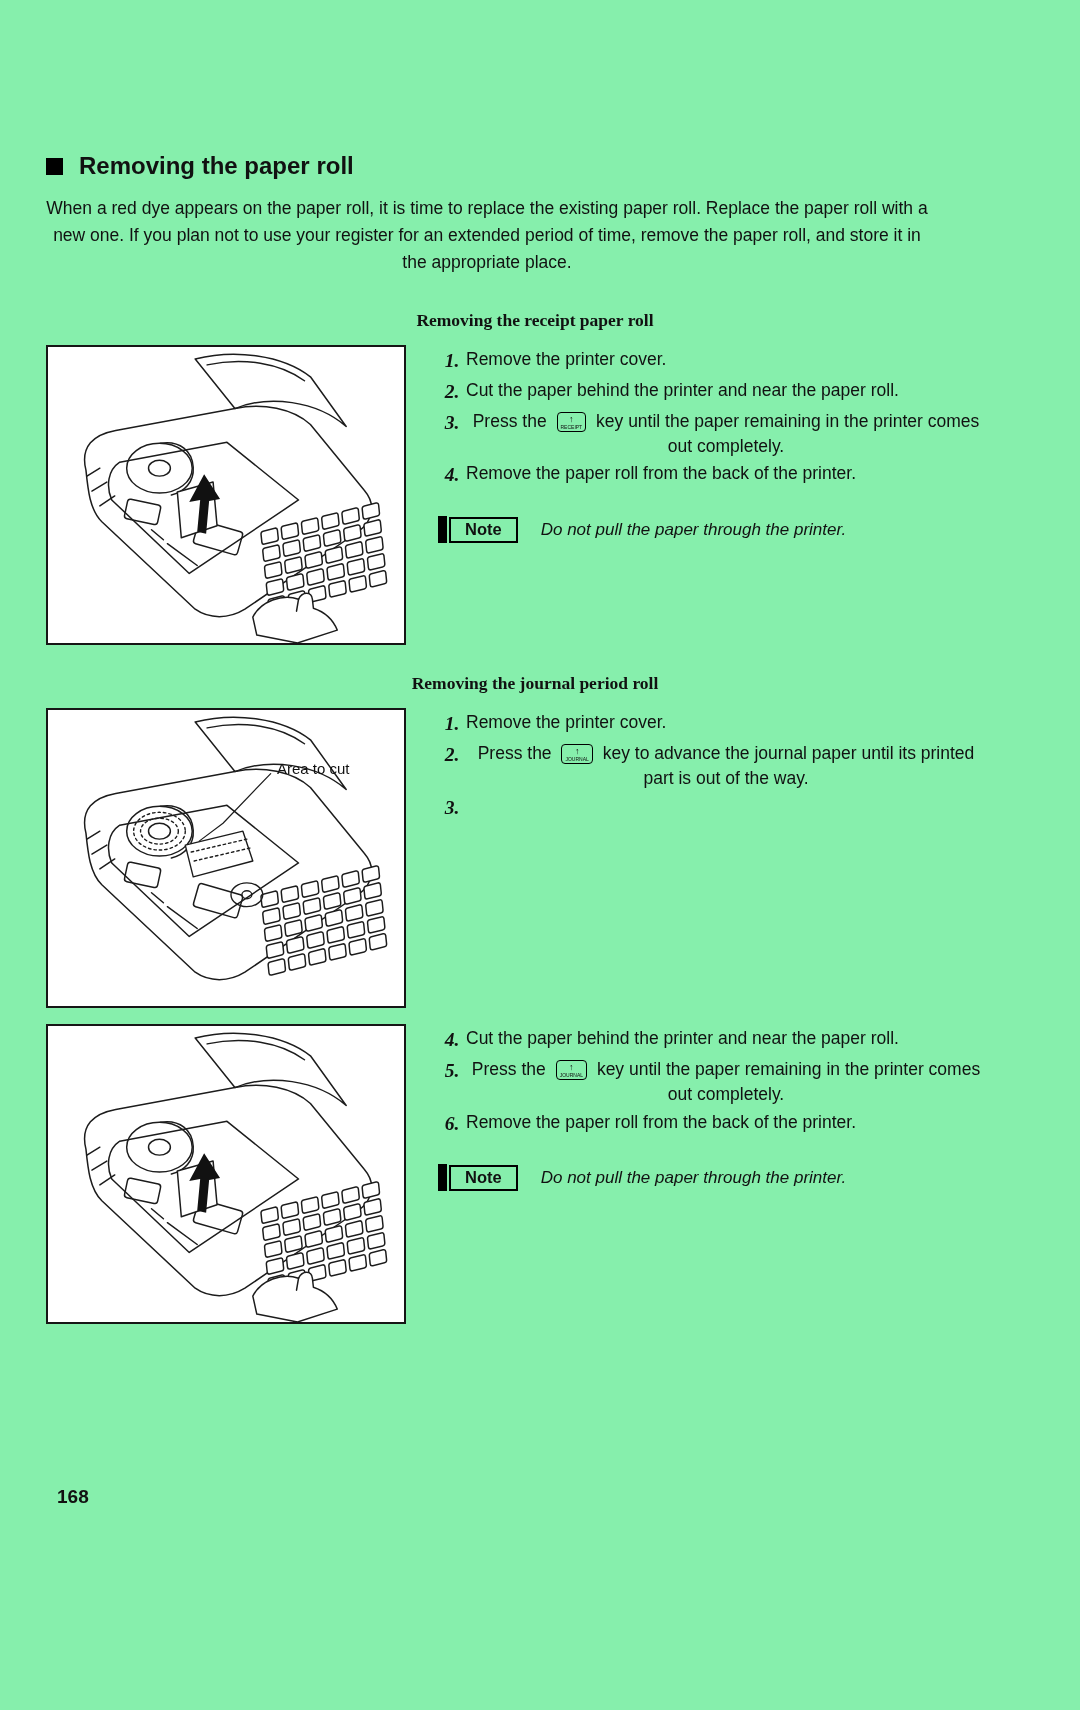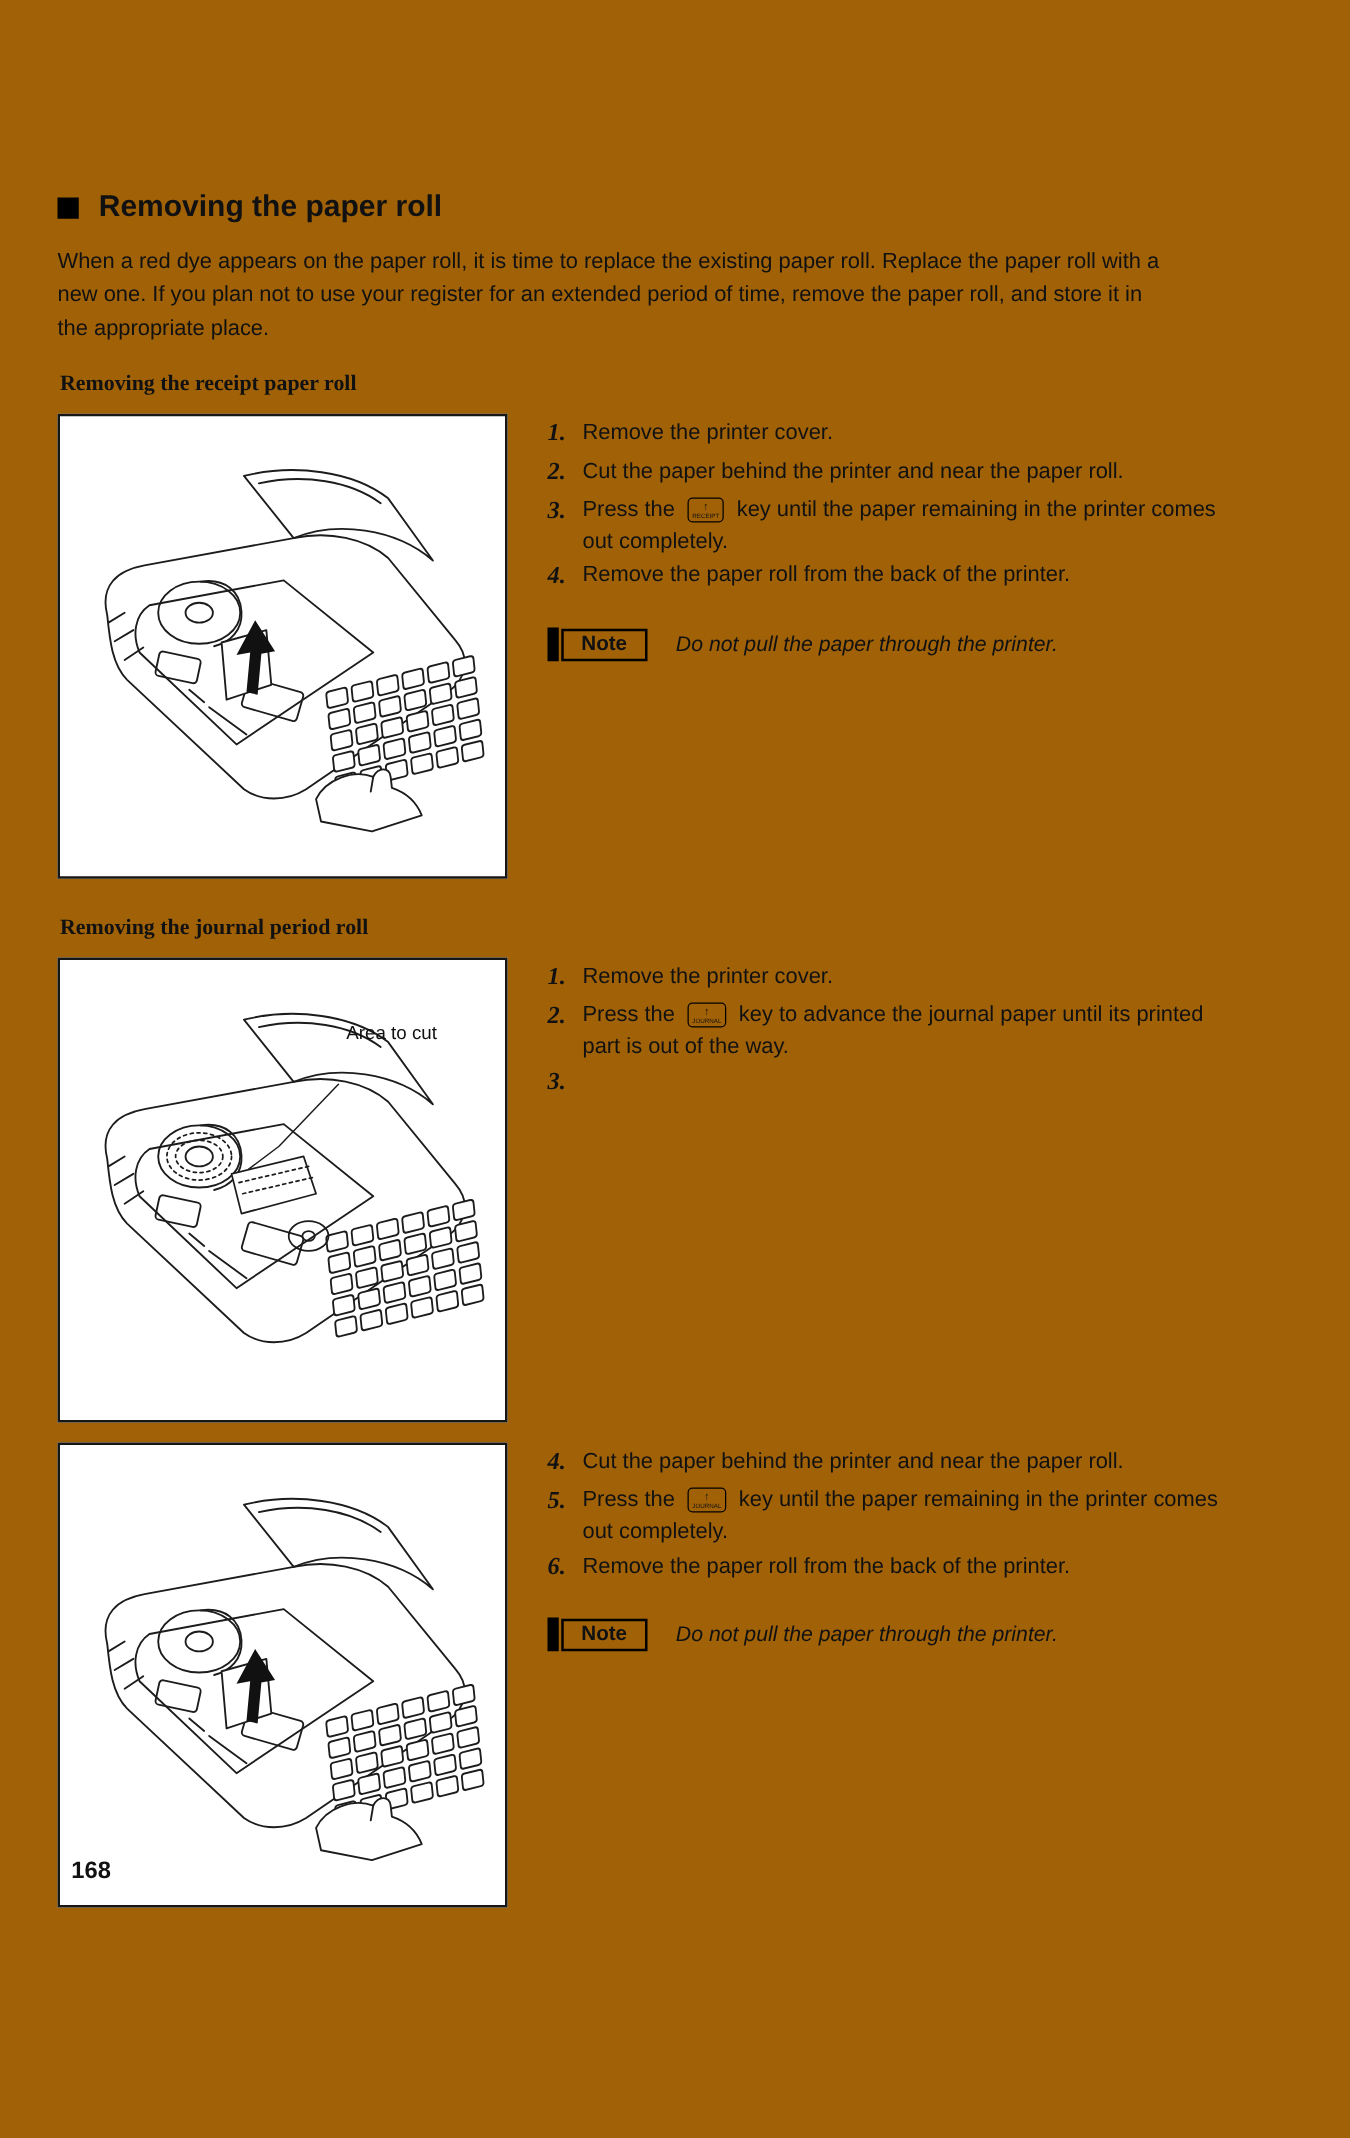--- a/index.html
+++ b/index.html
@@ -1,29 +1,29 @@
 <!DOCTYPE html>
 <html><head>
 <meta charset="utf-8">
 <style>
   html,body{margin:0;padding:0;background:#e8e8e8;}
-  .page{position:relative;width:1080px;height:1710px;background:#a16207;margin:0 auto;
-        font-family:"Liberation Sans",sans-serif;color:#111;overflow:hidden;}
+  .page{position:relative;width:1080px;height:1710px;background:#86efac;margin:0 auto;
+        font-family:"Liberation Sans",sans-serif;color:#111;overflow:hidden;text-align:center;}
   .content{padding:152px 58px 0 46px;}
 
   h1.title{display:flex;align-items:center;gap:16px;font-size:24px;margin:0 0 15px;font-weight:bold;}
   .sq{width:17px;height:17px;background:#000;display:inline-block;flex:none;}
 
-  .intro{font-size:17.5px;line-height:1.53;width:882px;margin:0 0 21px;}
+  .intro{font-size:17.5px;line-height:1.53;width:882px;margin:0 0 35px;}
 
   h2.sub{font-size:17.5px;font-weight:bold;margin:0 0 14px 2px;font-family:Liberation Serif, serif;}
 
   .row{display:flex;align-items:flex-start;margin-bottom:28px;}
   .row.tight{margin-bottom:16px;}
-  .figure{position:relative;width:360px;height:372px;border:2px solid #161616;background:#fff;
+  .figure{position:relative;width:360px;height:300px;border:2px solid #161616;background:#fff;
           flex:none;margin-right:32px;box-sizing:border-box;}
   .figure svg{width:100%;height:100%;display:block;}
   .fig-label{position:absolute;left:229px;top:50px;font-size:15px;color:#111;}
 
   .steps{width:548px;padding-top:2px;}
   .step{display:flex;margin-bottom:3px;font-size:17.5px;line-height:1.42;}
   .stepnum{flex:none;width:28px;font-weight:bold;font-style:italic;font-size:19.5px;
            font-family:"Liberation Serif",serif;}
   .steptext{display:block;}
 

